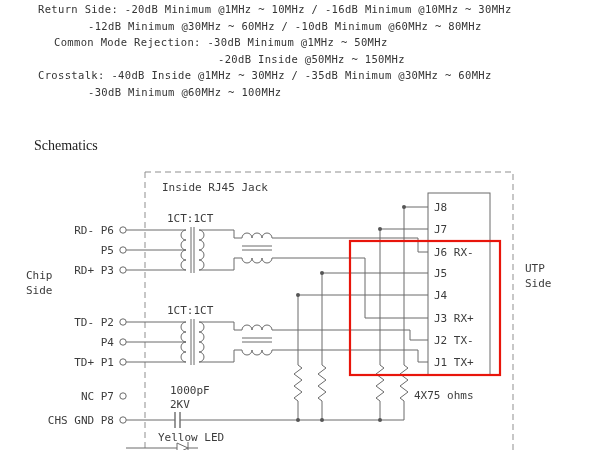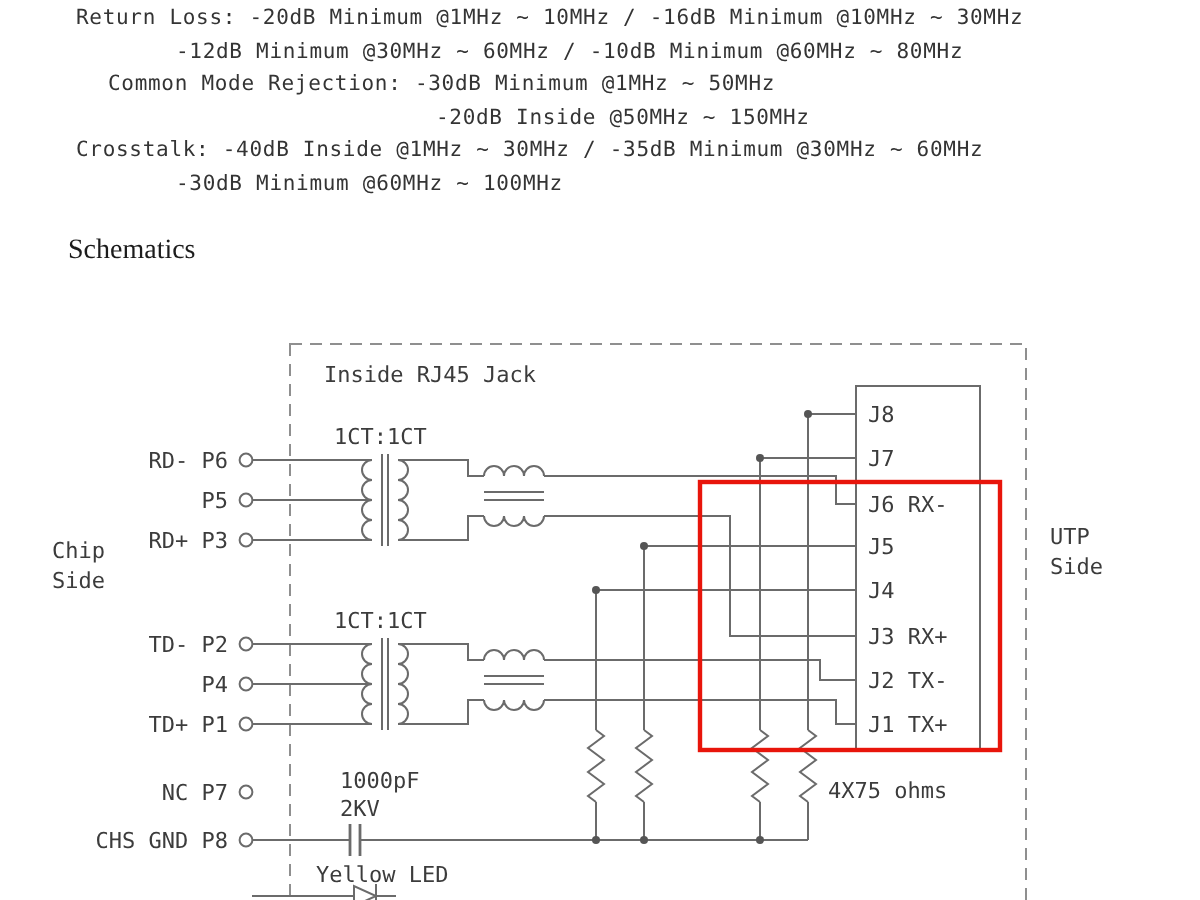--- a/index.html
+++ b/index.html
@@ -6,35 +6,35 @@
   body{
     width:600px;height:450px;position:relative;background:#ffffff;
     overflow:hidden;font-family:"DejaVu Sans Mono",monospace;
   }
   .spec{
     position:absolute;font-size:10.5px;color:#343434;
     letter-spacing:0.35px;white-space:pre;
   }
   .heading{
     position:absolute;font-family:"Liberation Serif",serif;
-    font-size:14px;color:#1c1c1c;
+    font-size:14px;color:#1c1c1c;margin-top:20px;
   }
   svg{position:absolute;top:0;left:0;}
   .wire{stroke:#6b6b6b;stroke-width:1;fill:none;}
   .dash{stroke:#8f8f8f;stroke-width:1;fill:none;stroke-dasharray:6 4;}
   .box{stroke:#6b6b6b;stroke-width:1;fill:none;}
   .redbox{stroke:#e8150b;stroke-width:2.2;fill:none;}
   .txt{font-family:"DejaVu Sans Mono",monospace;font-size:11px;fill:#3c3c3c;}
   .dot{fill:#555;}
   .pin{stroke:#6b6b6b;stroke-width:1;fill:#ffffff;}
 </style>
 </head>
 <body>
 
-<div class="spec" style="top:3px;left:38px">Return Loss: -20dB Minimum @1MHz ~ 10MHz / -16dB Minimum @10MHz ~ 30MHz</div>
+<div class="spec" style="top:3px;left:38px">Return Side: -20dB Minimum @1MHz ~ 10MHz / -16dB Minimum @10MHz ~ 30MHz</div>
 <div class="spec" style="top:20px;left:88px">-12dB Minimum @30MHz ~ 60MHz / -10dB Minimum @60MHz ~ 80MHz</div>
 <div class="spec" style="top:36px;left:54px">Common Mode Rejection: -30dB Minimum @1MHz ~ 50MHz</div>
 <div class="spec" style="top:53px;left:218px">-20dB Inside @50MHz ~ 150MHz</div>
 <div class="spec" style="top:69px;left:38px">Crosstalk: -40dB Inside @1MHz ~ 30MHz / -35dB Minimum @30MHz ~ 60MHz</div>
 <div class="spec" style="top:86px;left:88px">-30dB Minimum @60MHz ~ 100MHz</div>
 
 <div class="heading" style="top:118px;left:34px">Schematics</div>
 
 <svg width="600" height="450" viewBox="0 0 600 450">
 

